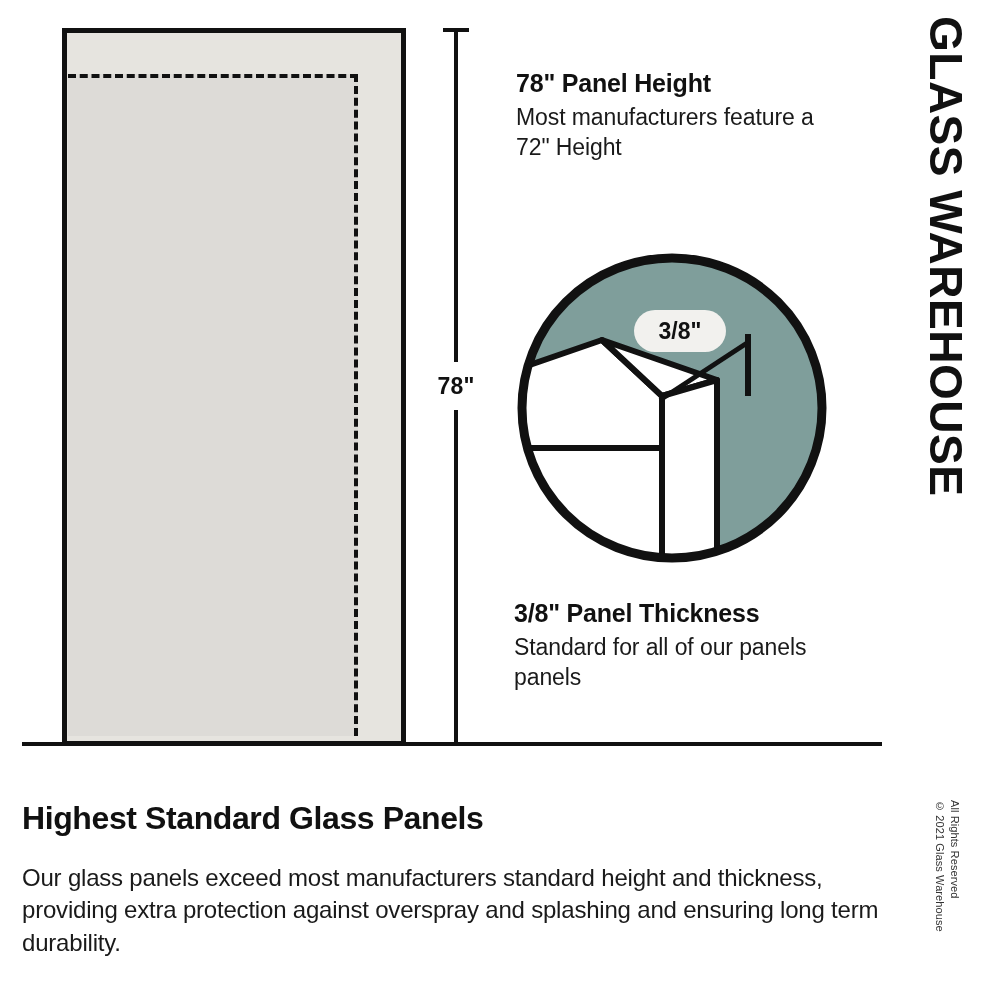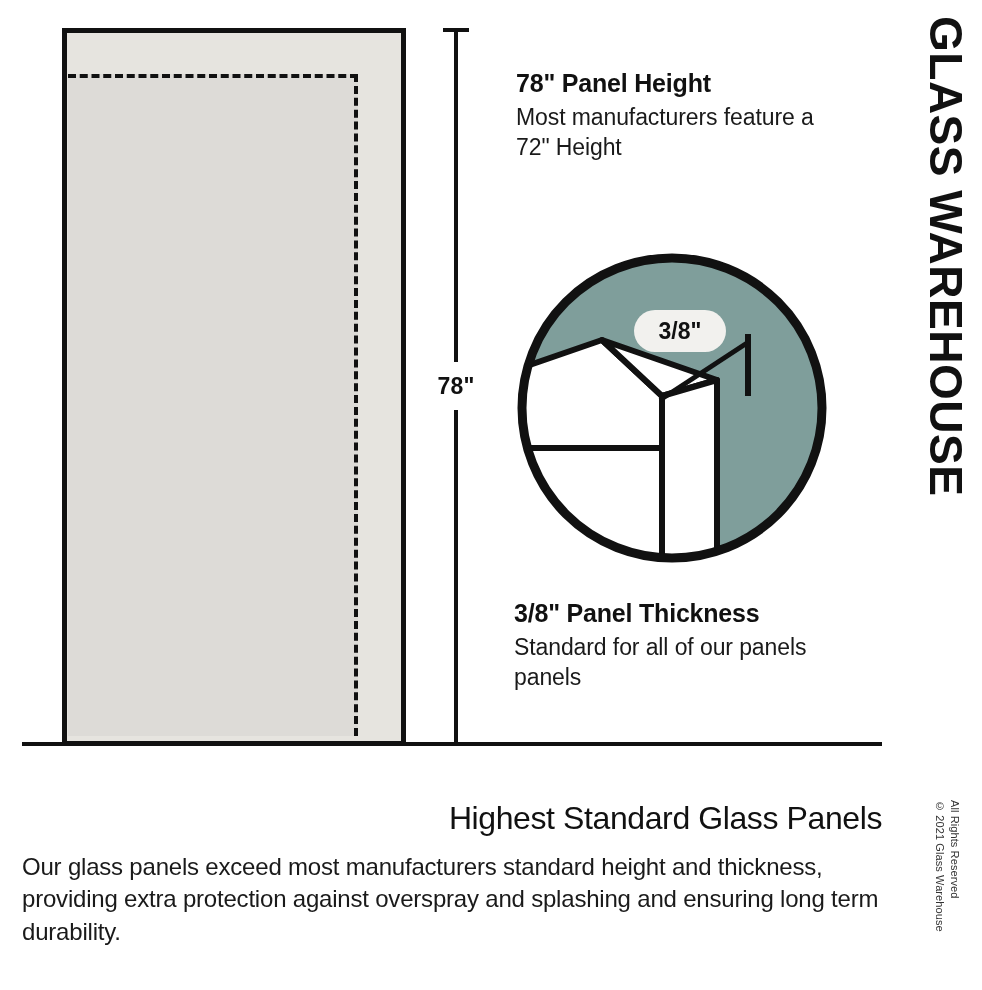--- a/index.html
+++ b/index.html
@@ -168,27 +168,26 @@
 
   
   .bottom {
     position: absolute;
     left: 22px;
     top: 800px;
     width: 860px;
   }
   .bottom-heading {
     font-size: 32px;
-    font-weight: normal;
+    font-weight: bold;
     color: #111111;
     letter-spacing: -0.4px;
-    text-align: right;
   }
   .bottom-para {
-    margin-top: 14px;
+    margin-top: 25px;
     font-size: 24px;
     line-height: 1.35;
     color: #1a1a1a;
     letter-spacing: -0.2px;
   }
 </style>
 </head>
 <body>
 
 <div id="stage">

